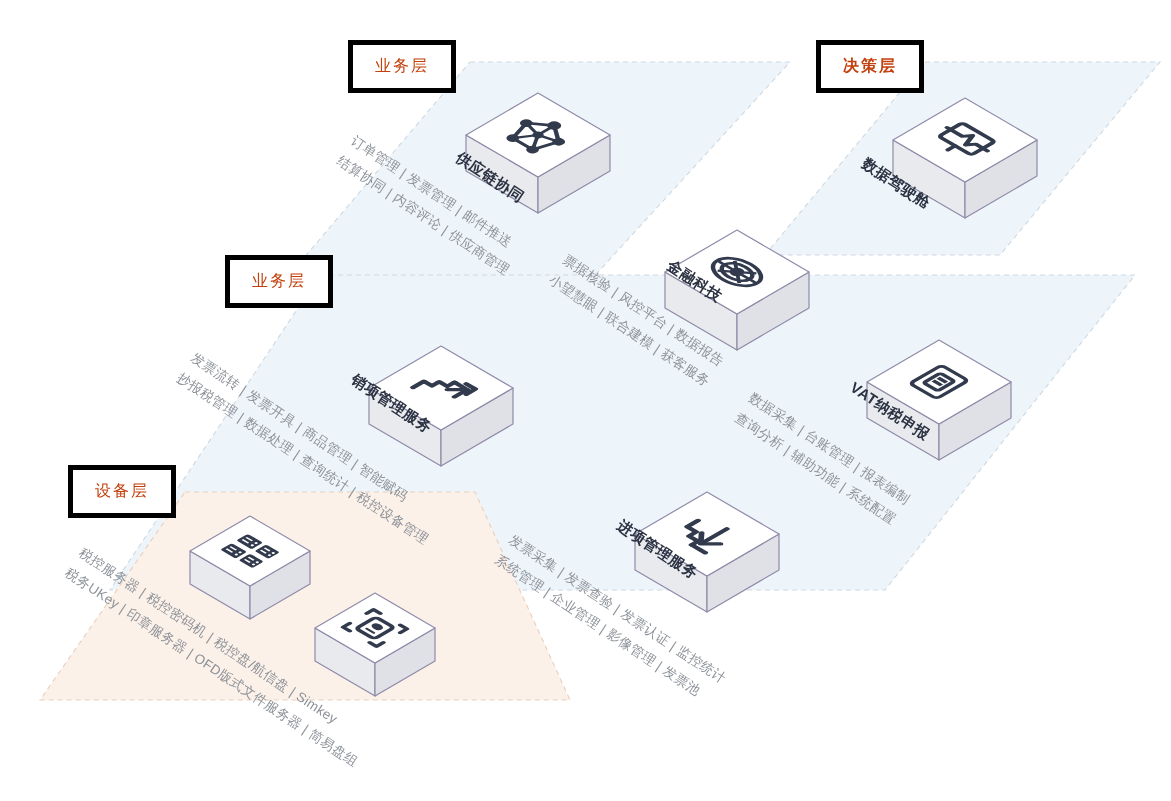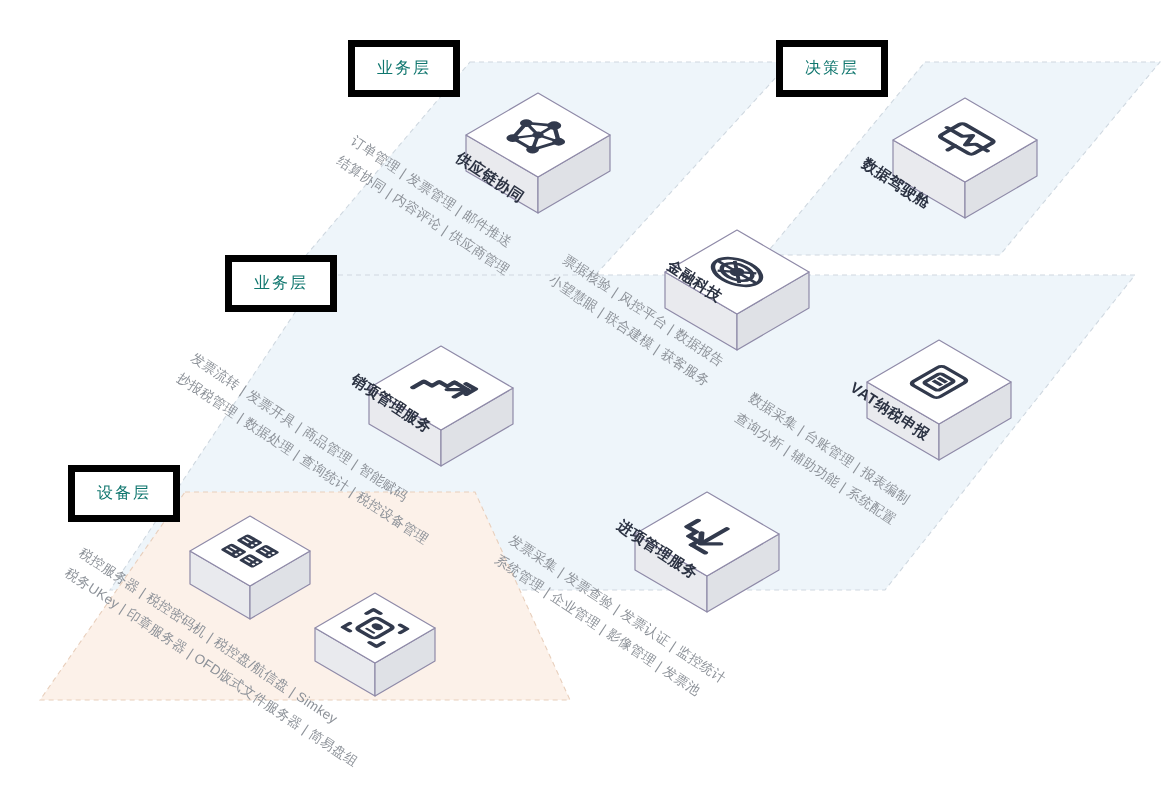--- a/index.html
+++ b/index.html
@@ -18,22 +18,22 @@
   svg#diagram {
     position: absolute;
     left: 0; top: 0;
     width: 1171px; height: 801px;
   }
 
   
   .layer-tag {
     position: absolute;
     background: #ffffff;
-    border: 7px solid #000000;
-    color: #0f766e;
+    border: 5px solid #000000;
+    color: #c2410c;
     font-size: 16px;
     line-height: 1;
     letter-spacing: 2px;
     padding: 13px 22px 14px 22px;
     white-space: nowrap;
     z-index: 40;
   }
 
   
   .plane-fill-blue { fill: #eef5fa; }
@@ -59,21 +59,21 @@
     letter-spacing: 0.3px;
   }
 </style>
 </head>
 <body>
 
 <div id="stage">
 
   <div class="layer-tag" style="left:348px; top:40px;">业务层</div>
 
-  <div class="layer-tag" style="left:776px; top:40px;">决策层</div>
+  <div class="layer-tag" style="left:816px; top:40px;font-weight:bold;">决策层</div>
 
   <div class="layer-tag" style="left:225px; top:255px;">业务层</div>
 
   <div class="layer-tag" style="left:68px; top:465px;text-align:center;">设备层</div>
 
   <svg id="diagram" viewBox="0 0 1171 801">
     <defs>
 
       <symbol id="ic-network" viewBox="0 0 100 100">
         <g fill="#323a4d">

